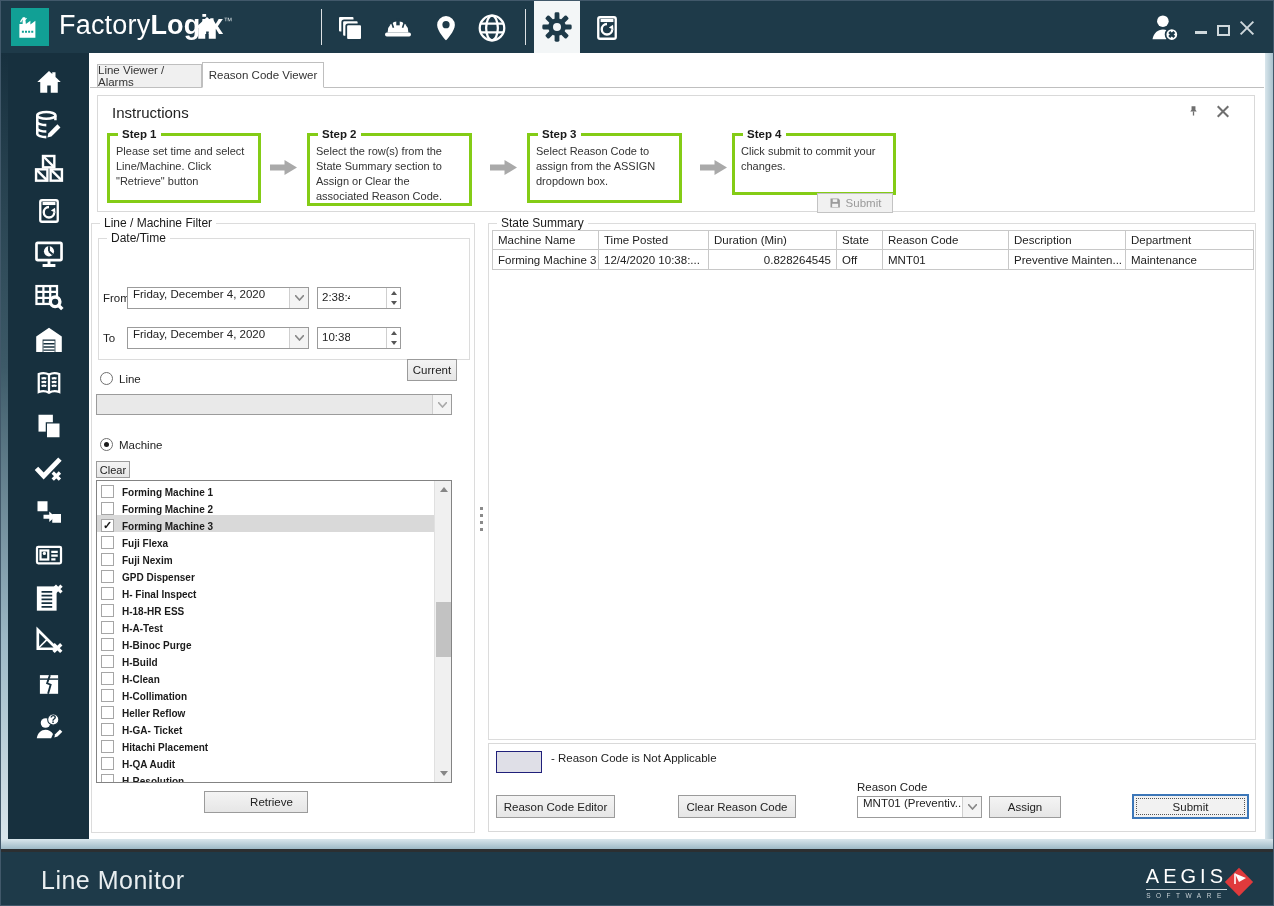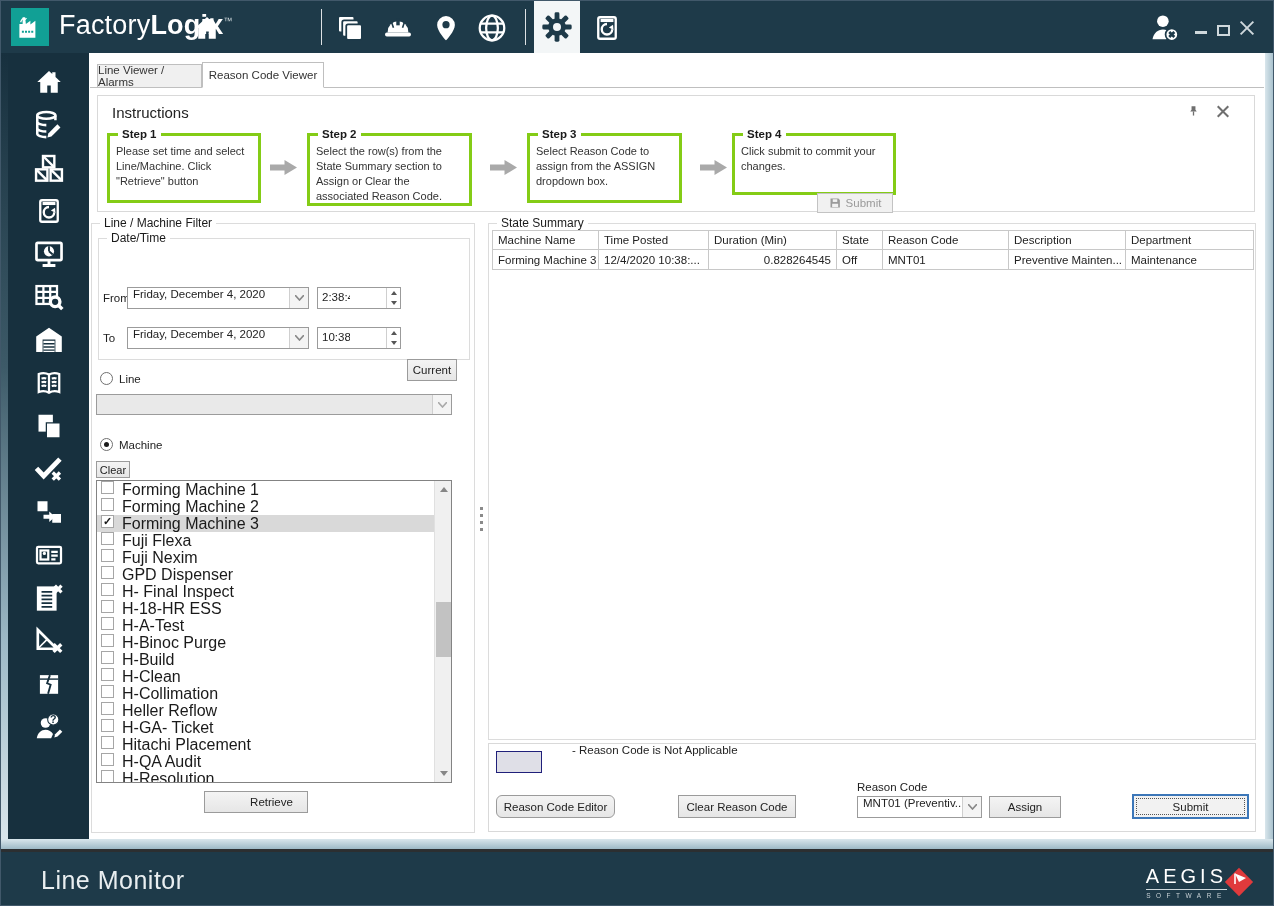--- a/index.html
+++ b/index.html
@@ -72,21 +72,21 @@
   .tri-dn { width:0; height:0; border-left:3.5px solid transparent; border-right:3.5px solid transparent; border-top:4px solid #555; }
   .radio { width:13px; height:13px; border-radius:50%; border:1px solid #707070; background:#fff; display:inline-block; position:relative; }
   .radio.on::after { content:""; position:absolute; left:3px; top:3px; width:5px; height:5px; border-radius:50%; background:#1a1a1a; }
   .rlabel { font-size:11.5px; color:#222; margin-left:6px; }
 
   
   .filter { left:90px; top:222px; width:384px; height:610px; }
   .datetime { left:6px; top:14px; width:372px; height:122px; }
   .flabel { position:absolute; font-size:11.5px; color:#222; }
   .listbox { position:absolute; left:4px; top:256px; width:356px; height:303px; border:1px solid #838383; background:#fff; overflow:hidden; }
-  .lrow { height:17px; display:flex; align-items:flex-start; font-size:16px; color:#1a1a1a; padding-left:4px; }
+  .lrow { height:17px; display:flex; align-items:flex-end; font-size:10px; color:#1a1a1a; padding-left:4px;font-weight:bold; }
   .lrow.selected { background:#d9d9d9; }
   .lrow .cb { width:13px; height:13px; border:1px solid #a6a6a6; background:#fff; margin-right:8px; display:flex; align-items:center; justify-content:center; font-size:11px; color:#1a1a1a; flex:0 0 13px; }
   .lrow.checked .cb::before { content:"\2713"; font-weight:bold; }
   .scrollbar { position:absolute; right:0; top:0; width:17px; height:100%; background:#f0f0f0; border-left:1px solid #e0e0e0; }
   .sb-btn { position:absolute; left:0; width:17px; height:17px; display:flex; align-items:center; justify-content:center; background:#f0f0f0; }
   .sb-thumb { position:absolute; left:1px; width:15px; background:#c2c2c2; }
   .sb-tri-up { width:0;height:0;border-left:4px solid transparent;border-right:4px solid transparent;border-bottom:5px solid #868686; }
   .sb-tri-dn { width:0;height:0;border-left:4px solid transparent;border-right:4px solid transparent;border-top:5px solid #868686; }
 
   
@@ -99,21 +99,21 @@
   .trh, .trd { display:flex; }
   .th, .td { border:1px solid #c8c8c8; border-left:none; height:20px; display:flex; align-items:center; padding:0 5px; overflow:hidden; white-space:nowrap; background:#fff; }
   .th:first-child, .td:first-child { border-left:1px solid #c8c8c8; }
   .trd .td { border-top:none; }
   .c0{width:107px;} .c1{width:110px;} .c2{width:128px; justify-content:flex-end;} .c3{width:46px;} .c4{width:126px;} .c5{width:117px;} .c6{flex:1;}
   .trh .c2{ justify-content:flex-start; }
 
   
   .actions { position:absolute; left:487px; top:742px; width:768px; height:89px; border:1px solid #d9d9d9; background:#fff; }
   .swatch { position:absolute; left:7px; top:7px; width:46px; height:22px; background:#dfdfe7; border:1px solid #20207a; }
-  .legend-text { position:absolute; left:62px; top:0; font-size:11.5px; color:#222;margin-left:21px; }
+  .legend-text { position:absolute; left:62px; top:8px; font-size:11.5px; color:#222; }
   .rc-label { position:absolute; left:368px; top:37px; font-size:11.5px; color:#222; }
   .submit-focus { border:2px solid #3c77b9; outline:1px dotted #555; outline-offset:-5px; background:#f2f2f2; }
 
   
   .footer { position:absolute; left:0; top:848px; width:1274px; height:58px; background:#1e3a49; border-top:3px solid #2c2f31; }
   .footer-title { position:absolute; left:40px; top:14px; font-size:25px; color:#e9eef0; font-weight:normal; letter-spacing:.5px; }
   .aegis { position:absolute; right:16px; top:10px; display:flex; align-items:center; }
   .aegis-text { text-align:center; margin-right:-8px; }
   .aegis-main { font-size:20px; color:#fff; letter-spacing:4px; border-bottom:1px solid #cfd8dc; padding-bottom:1px; }
   .aegis-sub { font-size:6.5px; color:#c9d2d6; letter-spacing:5.5px; margin-top:2px; }
@@ -591,21 +591,21 @@
         <div class="td c4">MNT01</div>
         <div class="td c5">Preventive Mainten...</div>
         <div class="td c6">Maintenance</div>
       </div>
     </div>
   </div>
 
   <div class="actions">
     <div class="swatch"></div>
     <span class="legend-text">- Reason Code is  Not Applicable</span>
-    <div class="wbtn" style="position:absolute; left:7px; top:51px; width:119px; height:23px;border-radius:6px;">
+    <div class="wbtn" style="position:absolute; left:7px; top:51px; width:119px; height:23px;">
         <span>Reason Code Editor</span>
       </div>
     <div class="wbtn" style="position:absolute; left:189px; top:51px; width:118px; height:23px;">
         <span>Clear Reason Code</span>
       </div>
     <span class="rc-label">Reason Code</span>
     <div class="combo" style="position:absolute; left:368px; top:52px; width:125px; height:22px;">
       <span class="ctext">MNT01 (Preventiv...</span>
       <span class="cbtn">
           <svg width="9" height="6">

